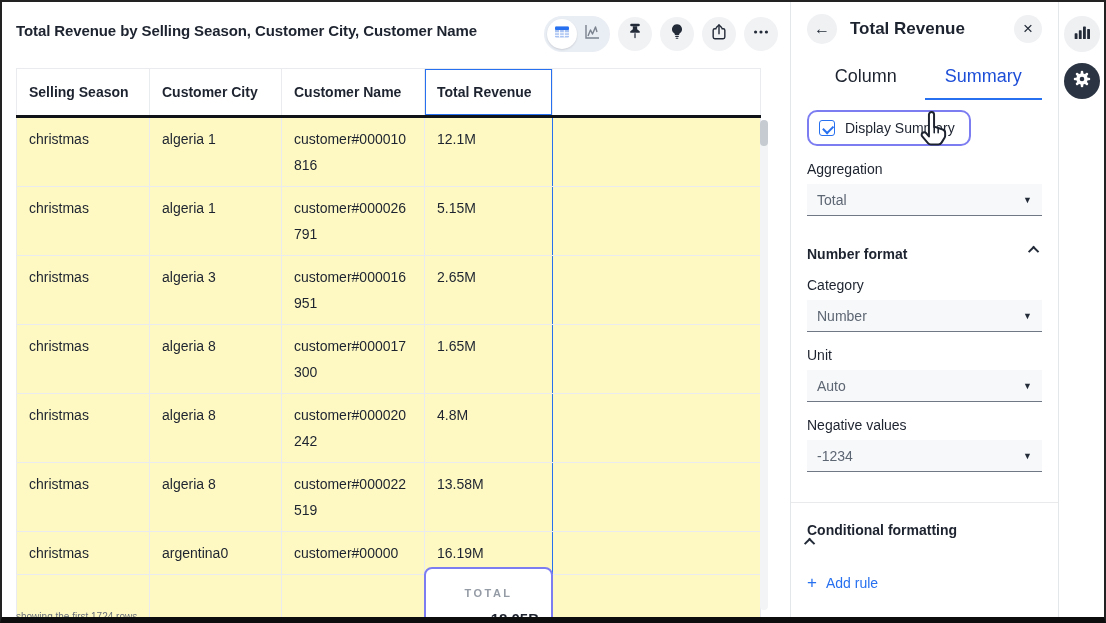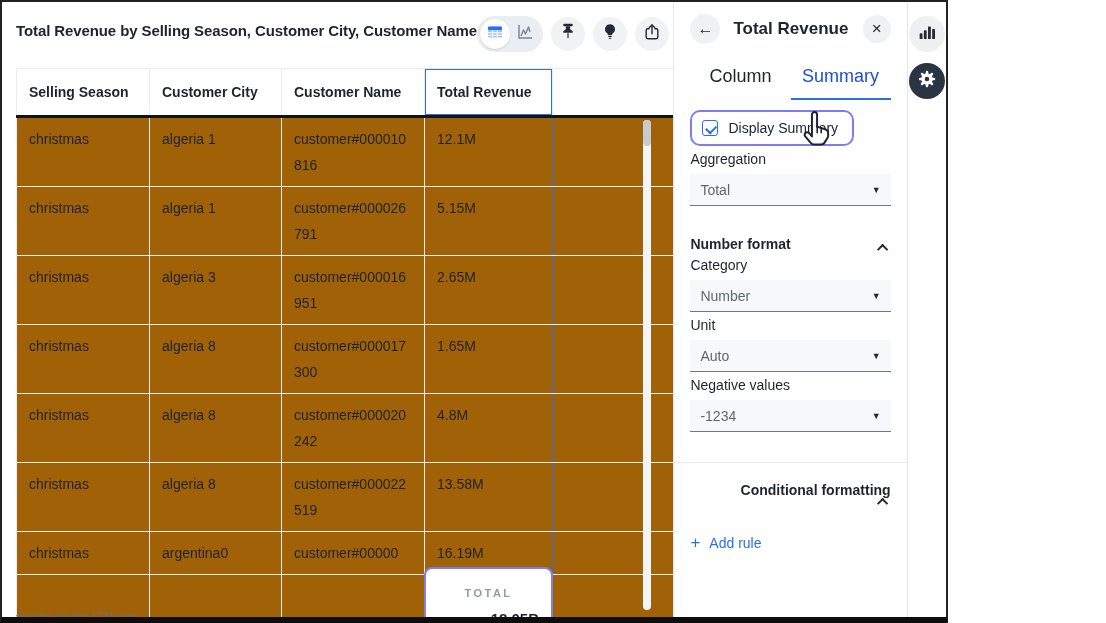--- a/index.html
+++ b/index.html
@@ -3,21 +3,21 @@
 <meta charset="utf-8">
 <style>
   * { margin:0; padding:0; box-sizing:border-box; }
   html,body { width:1106px; height:623px; }
   body {
     font-family:"Liberation Sans", sans-serif;
     color:#1d232f;
     background:#fff;
   }
   .frame {
-    width:948px; height:623px;
+    width:1106px; height:623px;
     border:2px solid #222;
     border-bottom:6px solid #0d0d0d;
     display:flex;
     background:#fff;
     overflow:hidden;
   }
   
   .main { position:relative; width:788px; background:#fff; overflow:hidden; }
   .main-header { height:66px; padding:14px 12px 0 14px; display:flex; justify-content:space-between; align-items:flex-start; }
   .viz-title { font-size:15px; font-weight:700; letter-spacing:-0.1px; margin-top:6px; white-space:nowrap; }
@@ -32,21 +32,21 @@
   col.c1{width:133px;} col.c2{width:132px;} col.c3{width:143px;} col.c4{width:128px;} col.c5{width:208px;}
   th {
     height:48px; text-align:left; font-size:14px; font-weight:700; padding:0 12px;
     border-top:1px solid #e9ebee; border-right:1px solid #e9ebee; border-left:1px solid #e9ebee;
     border-bottom:3px solid #101318; background:#fff; vertical-align:middle;
   }
   th.selected { box-shadow:inset 0 0 0 1px #2770ef; }
   td {
     font-size:14px; vertical-align:top; padding:8px 12px; line-height:26px;
     border-right:1px solid #e9ebee; border-left:1px solid #e9ebee; border-bottom:1px solid #e9ebee;
-    background:#a16207;
+    background:#fef9c3;
   }
   tr.row-tall td { height:62px; }
   tr.row-short td { height:42px; }
   td.col-customer { word-break:break-all; }
   td.col-selected { border-left:1px solid #2770ef; border-right:1px solid #2770ef; }
   tr.summary-row td { height:72px; border-bottom:1px solid #e9ebee; padding:0; }
   .total-box {
     margin:-8px -1px 0 -1px; height:74px; background:#fff; position:relative; z-index:3;
     border:2px solid #7d7df2; border-radius:8px; padding:11px 12px 9px;
     display:flex; flex-direction:column; justify-content:space-between;
@@ -67,28 +67,28 @@
   .tab { flex:1; text-align:center; font-size:18px; padding:8px 0 11px; color:#1d232f; border-bottom:2px solid transparent; }
   .tab.active { color:#1d4ed8; border-bottom-color:#2770ef; }
   .highlight-check {
     margin-top:10px; display:inline-flex; align-items:center; gap:10px;
     border:2px solid #7d7df2; border-radius:10px; padding:8px 14px 8px 10px;
   }
   .checkbox { width:16px; height:16px; border:1.6px solid #2770ef; border-radius:3px; background:#fff; position:relative; }
   .checkbox::after { content:""; position:absolute; left:2.5px; top:3.5px; width:8px; height:4.5px; border-left:2px solid #2770ef; border-bottom:2px solid #2770ef; transform:rotate(-45deg); }
   .check-label { font-size:14px; }
   .cursor-hand { position:absolute; left:122px; top:108px; z-index:5; }
-  .field-label { font-size:14px; margin-top:5px; margin-bottom:7px; }
+  .field-label { font-size:14px; margin-top:15px; margin-bottom:7px; }
   .dropdown {
     height:32px; background:#f7f8fa; border-bottom:1px solid #6f7884;
     display:flex; align-items:center; padding:0 10px;
   }
   .dd-text { font-size:14px; color:#5d6673; }
   .dd-caret { margin-left:auto; font-size:9px; color:#232b38; }
-  .section-head { display:flex; align-items:flex-end; justify-content:space-between; font-size:14px; font-weight:700; }
+  .section-head { display:flex; align-items:flex-start; justify-content:space-between; font-size:14px; font-weight:700; }
   .section-head.nf { margin-top:30px; }
   .section-head.cf { margin-top:19px;flex-direction:column; }
   .chev-up { width:8px; height:8px; border-left:2px solid #232b38; border-top:2px solid #232b38; transform:rotate(45deg) translateY(2px); margin-right:3px; }
   .divider { height:1px; background:#e8eaec; margin:30px -16px 0; }
   .add-rule { margin-top:29px; display:flex; align-items:center; gap:9px; color:#2770ef; font-size:14px; }
   .plus-glyph { font-size:17px; font-weight:400; line-height:14px; }
   
   .strip { width:46px; border-left:1px solid #e4e7ea; background:#fff; display:flex; flex-direction:column; align-items:center; padding-top:14px; gap:11px; }
   .strip-btn { width:36px; height:36px; border-radius:50%; background:#eef0f2; display:flex; align-items:center; justify-content:center; }
   .strip-btn.dark { background:#2b3442; }

